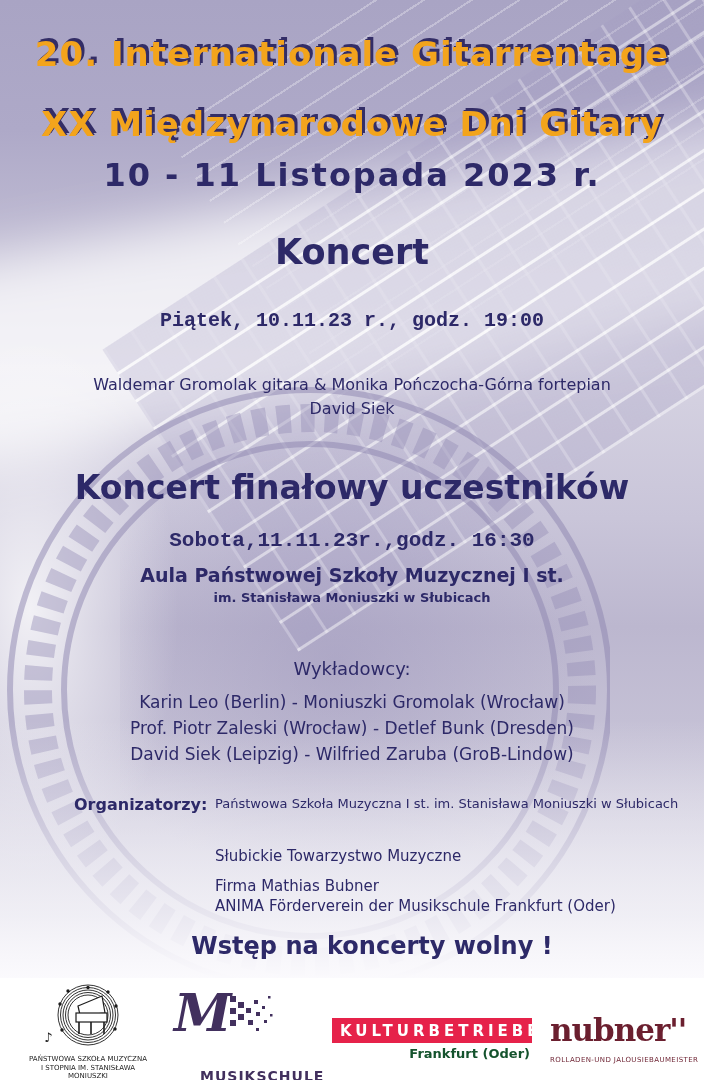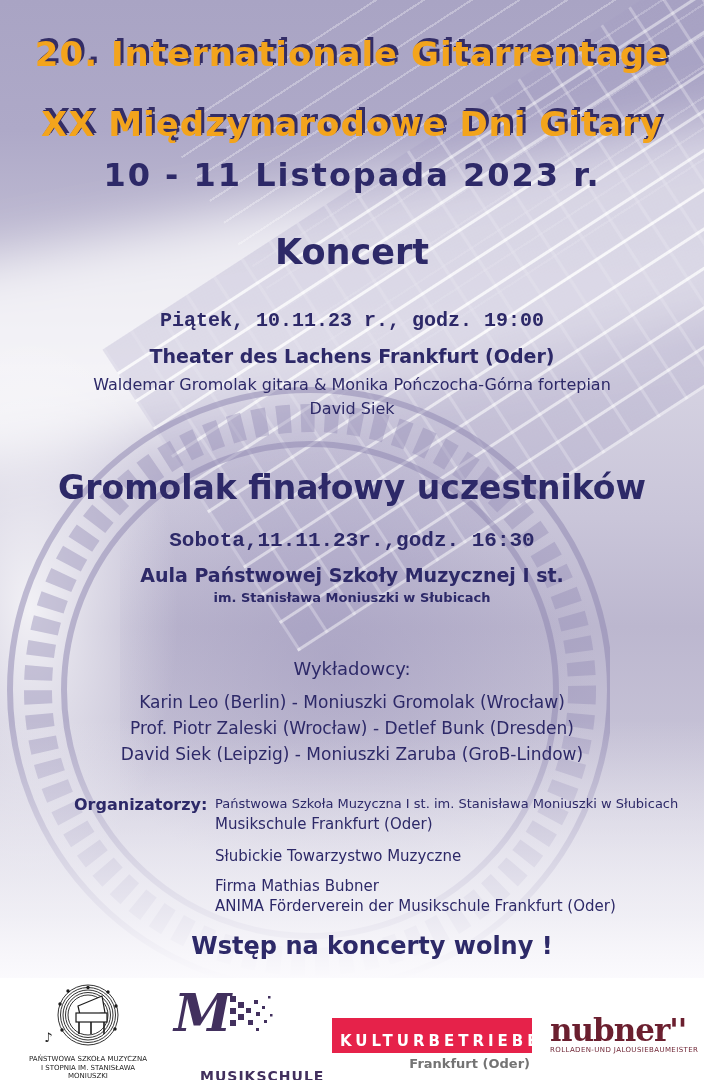--- a/index.html
+++ b/index.html
@@ -63,26 +63,26 @@
   .school-logo{left:28px;top:6px;width:120px;text-align:center;}
   .school-caption{font-size:7px;line-height:8px;color:#1c1c1c;font-weight:normal;margin-top:1px;}
   .ms-logo{left:168px;top:14px;width:150px;}
   .ms-mark{position:relative;height:48px;}
   .ms-m{position:absolute;left:6px;top:-10px;font-family:"DejaVu Serif","Liberation Serif",serif;
     font-style:italic;font-weight:bold;font-size:52px;color:#42305e;}
   .ms-name{font-size:14px;font-weight:bold;color:#42305e;letter-spacing:1px;margin-left:32px;margin-top:28px;}
   .ms-sub{font-size:8px;color:#6e6480;letter-spacing:2px;margin-left:34px;}
   .kb-logo{left:332px;top:40px;width:200px;text-align:right;}
   .kb-band{background:#e6224a;color:#ffffff;font-size:15px;font-weight:bold;
-    letter-spacing:4px;padding:14px 6px 3px 8px;text-align:center;white-space:nowrap;}
-  .kb-sub{color:#737373;font-size:13px;font-weight:bold;margin-top:3px;padding-right:2px;}
+    letter-spacing:4px;padding:4px 6px 3px 8px;text-align:center;white-space:nowrap;}
+  .kb-sub{color:#14532d;font-size:13px;font-weight:bold;margin-top:3px;padding-right:2px;}
   .nb-logo{left:550px;top:38px;width:150px;}
   .nb-name{font-family:"DejaVu Serif","Liberation Serif",serif;font-weight:bold;
     font-size:31px;line-height:28px;color:#6b1f2f;letter-spacing:-1px;}
-  .nb-sub{font-size:7px;color:#6b1f2f;letter-spacing:.4px;margin-top:2px;white-space:nowrap;}
+  .nb-sub{font-size:7px;color:#6b1f2f;letter-spacing:.4px;margin-top:12px;white-space:nowrap;}
 </style>
 </head>
 <body>
 
 <div class="poster">
 
   <div class="bg">
     <div class="top-white-band"></div>
     <div class="left-white"></div>
     <div class="soundhole-shade"></div>
@@ -98,37 +98,35 @@
     <div class="bottom-fade"></div>
   </div>
 
   <div class="content">
     <div class="line title t1">20. Internationale Gitarrentage</div>
     <div class="line title t2">XX Międzynarodowe Dni Gitary</div>
     <div class="line daterange">10 - 11 Listopada 2023 r.</div>
 
     <div class="line h1">Koncert</div>
     <div class="line mono dt1">Piątek, 10.11.23 r., godz. 19:00</div>
-    <div class="line venue1">Theater des Lachens Frankfurt (Oder)</div>
     <div class="line perf1">Waldemar Gromolak gitara &amp; Monika Pończocha-Górna fortepian</div>
     <div class="line perf2">David Siek</div>
 
-    <div class="line h2">Gromolak finałowy uczestników</div>
+    <div class="line h2">Koncert finałowy uczestników</div>
     <div class="line mono dt2">Sobota,11.11.23r.,godz. 16:30</div>
     <div class="line venue2a">Aula Państwowej Szkoły Muzycznej I st.</div>
     <div class="line venue2b">im. Stanisława Moniuszki w Słubicach</div>
 
     <div class="line lect-h">Wykładowcy:</div>
     <div class="line lect1">Karin Leo (Berlin) - Moniuszki Gromolak (Wrocław)</div>
     <div class="line lect2">Prof. Piotr Zaleski (Wrocław) - Detlef Bunk (Dresden)</div>
-    <div class="line lect3">David Siek (Leipzig) - Moniuszki Zaruba (GroB-Lindow)</div>
+    <div class="line lect3">David Siek (Leipzig) - Wilfried Zaruba (GroB-Lindow)</div>
 
     <div class="org-label">Organizatorzy:</div>
     <div class="org-line org1">Państwowa Szkoła Muzyczna I st. im. Stanisława Moniuszki w Słubicach</div>
-    <div class="org-line org2">Musikschule Frankfurt (Oder)</div>
     <div class="org-line org3">Słubickie Towarzystwo Muzyczne</div>
     <div class="org-line org4">Firma Mathias Bubner</div>
     <div class="org-line org5">ANIMA Förderverein der Musikschule Frankfurt (Oder)</div>
 
     <div class="line closing">Wstęp na koncerty wolny !</div>
   </div>
 
   <div class="footer">
 
     <div class="logo school-logo">

